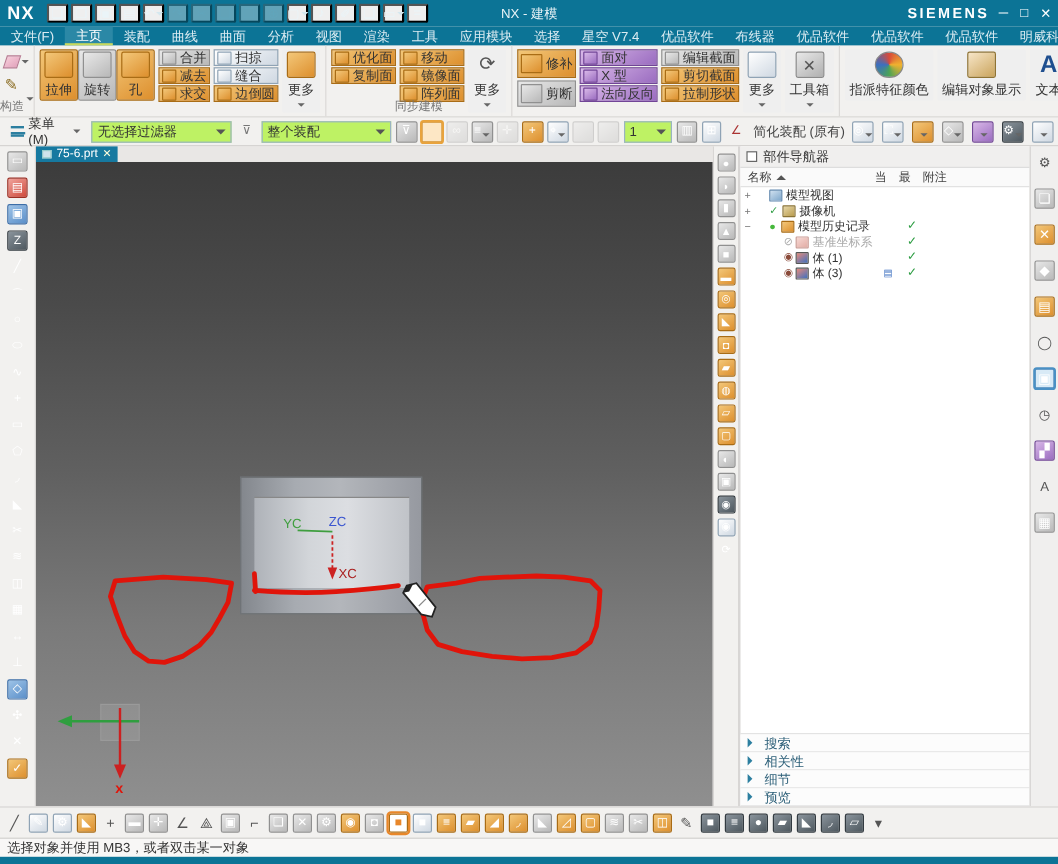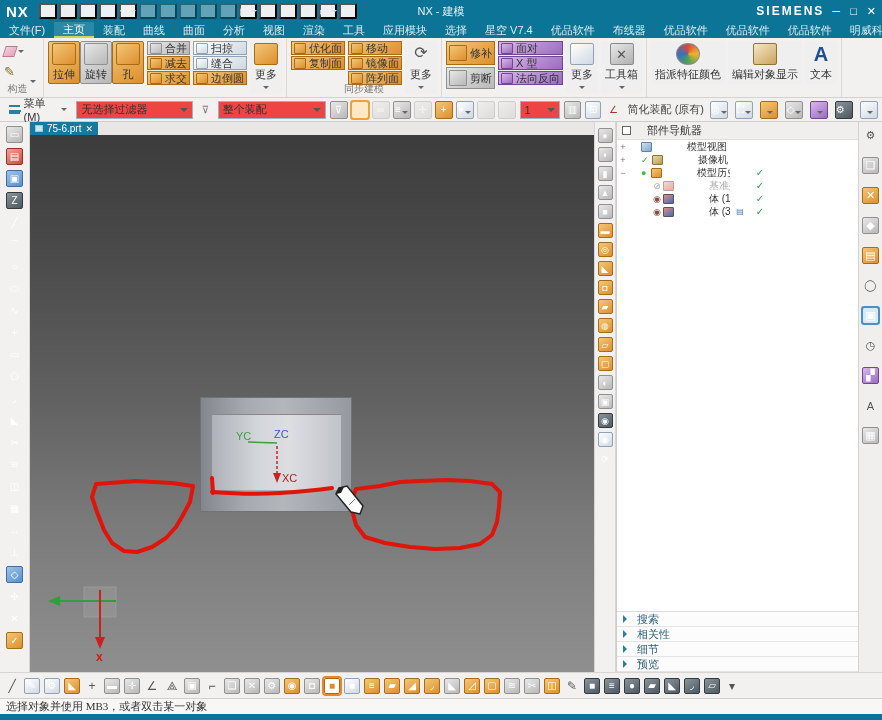--- a/index.html
+++ b/index.html
@@ -53,21 +53,21 @@
   .ic-colors { background:conic-gradient(#d84a3a,#f0b22f,#4aa356,#3c6fc0,#d84a3a); border:1px solid #888; border-radius:50%; }
   .ic-textA { background:none; border:0; color:#1f4f8f; font-size:20px; font-weight:bold; width:24px; height:22px; display:flex; align-items:center; justify-content:center; }
   .ic-more { background:linear-gradient(145deg,#f3c779,#dd8f2d); border:1px solid #a96c15; }
   .ic-tool { background:linear-gradient(145deg,#e8e8e8,#b0b0b0); border:1px solid #8a8a8a; color:#555; font-size:13px; display:flex; align-items:center; justify-content:center; }
 
   
   .toolbar2 { position:absolute; left:0; top:98px; width:882px; height:24px; background:#f2f1ef; border-bottom:1px solid #cfcdcb; display:flex; align-items:center; gap:4px; padding:0 4px; }
   .menu-btn { display:flex; align-items:center; gap:4px; padding:2px 5px; font-size:11px; color:#333; cursor:default; }
   .burger { width:12px; height:9px; border-top:2px solid #2c7fa0; border-bottom:2px solid #2c7fa0; position:relative; }
   .burger::after { content:""; position:absolute; left:0; top:2.5px; width:12px; height:2px; background:#2c7fa0; }
-  .combo { display:flex; align-items:center; justify-content:space-between; background:#ef4444; border:1px solid #9ab4c2; height:18px; padding:0 4px; font-size:11px; color:#333; cursor:default; }
+  .combo { display:flex; align-items:center; justify-content:space-between; background:#bef264; border:1px solid #9ab4c2; height:18px; padding:0 4px; font-size:11px; color:#333; cursor:default; }
   .combo .car { border:4px solid transparent; border-top-color:#555; margin-top:4px; margin-left:6px; }
   .t2i { width:18px; height:18px; border-radius:2px; display:flex; align-items:center; justify-content:center; font-size:10px; color:#fff; cursor:default; }
   .t2i.active { outline:2px solid #e8a33d; outline-offset:-1px; background:#fde7c5; }
   .t2i.disabled { opacity:.35; }
   .t2i.dd::after { content:""; border:3px solid transparent; border-top-color:#666; margin-left:1px; margin-top:8px; }
   .t2label { font-size:11px; color:#444; white-space:nowrap; margin:0 2px; }
 
   
   .left-toolbar { position:absolute; left:0; top:122px; width:30px; height:550px; background:#f2f1ef; border-right:1px solid #d8d6d4; display:flex; flex-direction:column; align-items:center; gap:5px; padding-top:4px; }
   .vtool { width:17px; height:17px; border-radius:2px; display:flex; align-items:center; justify-content:center; font-size:10px; color:#fff; cursor:default; flex:0 0 auto; }
@@ -81,37 +81,37 @@
   .part-outer { position:absolute; left:170px; top:262px; width:152px; height:115px; background:linear-gradient(90deg,#83878d,#a7abb1 30%,#b3b6bb 55%,#9699a0 100%); border:1px solid #6f7377; }
   .part-inner { position:absolute; left:182px; top:279px; width:129px; height:76px; background:linear-gradient(90deg,#aeb2b8,#d2d5d9 35%,#dcdee2 60%,#c0c3c8 100%); border-top:1px solid #888; }
   .vp-svg { position:absolute; left:0; top:0; }
 
   
   .mid-toolbar { position:absolute; left:594px; top:122px; width:22px; height:550px; background:#f2f1ef; border-left:1px solid #d8d6d4; border-right:1px solid #d8d6d4; display:flex; flex-direction:column; align-items:center; gap:4px; padding-top:6px; }
   .mtool { width:15px; height:15px; border-radius:2px; display:flex; align-items:center; justify-content:center; font-size:9px; color:#fff; cursor:default; flex:0 0 auto; }
 
   
   .navigator { position:absolute; left:616px; top:122px; width:242px; height:550px; background:#fff; border-left:1px solid #cfcdcb; display:flex; flex-direction:column; }
-  .nav-title { height:18px; background:#f0efee; display:flex; align-items:center; gap:16px; padding:0 5px; border-bottom:1px solid #ddd; }
+  .nav-title { height:18px; background:#f0efee; display:flex; align-items:center; gap:5px; padding:0 5px; border-bottom:1px solid #ddd; }
   .nav-title .nt-icon { width:9px; height:9px; border:1px solid #666; background:#fff; }
   .nav-title .nt-text { font-size:11px; color:#333; }
   .nav-head { height:16px; display:flex; border-bottom:1px solid #e2e2e2; background:#fafafa; font-size:10px; color:#444; align-items:center; }
   .nh-name { width:112px; padding-left:6px; display:flex; align-items:center; gap:4px; }
   .nh-sort { border:4px solid transparent; border-bottom-color:#555; margin-bottom:3px; }
   .nh-cur { width:20px; } .nh-latest { width:20px; } .nh-note { flex:1; }
   .tree { flex:1; overflow:hidden; }
   .trow { display:flex; align-items:center; height:13px; font-size:10px; color:#333; cursor:default; }
   .trow .texp { width:12px; text-align:center; color:#777; font-size:9px; }
   .trow .teye { width:12px; text-align:center; font-size:9px; color:#8a4a3a; }
   .trow .tpre { width:0; color:#2f9e44; font-weight:bold; font-size:9px; }
   .trow .tpre:not(:empty) { width:11px; }
   .trow .tdot { width:0; color:#46b83c; font-size:9px; }
   .trow .tdot:not(:empty) { width:10px; }
   .trow .ticn { width:11px; height:10px; margin-right:3px; border-radius:1px; flex:0 0 auto; }
-  .trow .tlabel { flex:1; white-space:nowrap; overflow:hidden;margin-left:32px; }
+  .trow .tlabel { flex:1; white-space:nowrap; overflow:hidden; }
   .trow .tcur { width:20px; text-align:center; color:#3c6fc0; font-size:8px; }
   .trow .tchk { width:20px; text-align:center; color:#2f9e44; font-weight:bold; font-size:10px; }
   .trow .tnote { width:88px; }
   .trow.grayed .tlabel { color:#aaa; }
   .trow.grayed .teye { color:#aaa; }
   .trow.ind { padding-left:22px; }
   .ti-view { background:linear-gradient(145deg,#cfe0ef,#7fa8cc); border:1px solid #5e86ad; }
   .ti-camera { background:linear-gradient(145deg,#e8d8a8,#b89b4e); border:1px solid #8a7334; }
   .ti-history { background:linear-gradient(145deg,#f3c779,#dd8f2d); border:1px solid #a96c15; }
   .ti-csys { background:linear-gradient(145deg,#f0b8b0,#cc6a5c); border:1px solid #a04b3e; opacity:.55; }
@@ -125,21 +125,21 @@
   .resource-bar { position:absolute; left:858px; top:122px; width:24px; height:550px; background:#f0efee; border-left:1px solid #d4d2d0; display:flex; flex-direction:column; align-items:center; gap:13px; padding-top:5px; }
   .rbi { width:17px; height:17px; border-radius:2px; display:flex; align-items:center; justify-content:center; font-size:11px; color:#fff; cursor:default; flex:0 0 auto; }
   .rbi.active { outline:2px solid #4a90c4; outline-offset:-1px; background:#d8eaf6; }
   .rbi.plain { background:none; border:0; color:#555; }
 
   
   .bottom-toolbar { position:absolute; left:0; top:672px; width:882px; height:26px; background:#f2f1ef; border-top:1px solid #d8d6d4; display:flex; align-items:center; gap:4px; padding:0 4px; }
   .btool { width:16px; height:16px; border-radius:2px; display:flex; align-items:center; justify-content:center; font-size:10px; color:#fff; cursor:default; flex:0 0 auto; }
   .btool.active { outline:2px solid #e8872a; outline-offset:0; background:#fff; color:#e8872a; }
   .btool.plain { background:none; border:0; color:#555; font-size:12px; }
-  .statusbar { position:absolute; left:0; top:698px; width:882px; height:16px; background:#f8f7f6; border-top:1px solid #d2d0ce; display:flex; align-items:center; padding:0 6px; font-size:11px; color:#333;font-family:Liberation Serif, serif; }
+  .statusbar { position:absolute; left:0; top:698px; width:882px; height:16px; background:#f8f7f6; border-top:1px solid #d2d0ce; display:flex; align-items:center; padding:0 6px; font-size:11px; color:#333; }
   .bottomstrip { position:absolute; left:0; top:714px; width:882px; height:6px; background:#0c7496; }
 
   .disabled { opacity:.35; }
 </style>
 </head>
 <body>
 
 <div class="app">
 
   <div class="titlebar">
@@ -408,20 +408,40 @@
             </span>
             <span>X 型</span>
           </button>
           <button class="rs k-m">
             <span class="si k-m">
               <span></span>
             </span>
             <span>法向反向</span>
           </button>
       </div>
+      <div class="rcol">
+        <button class="rs k-g">
+            <span class="si k-g">
+              <span></span>
+            </span>
+            <span>编辑截面</span>
+          </button>
+          <button class="rs k-o">
+            <span class="si k-o">
+              <span></span>
+            </span>
+            <span>剪切截面</span>
+          </button>
+          <button class="rs k-o">
+            <span class="si k-o">
+              <span></span>
+            </span>
+            <span>拉制形状</span>
+          </button>
+      </div>
       <button class="rbig">
           <span class="bi k-w"></span>
           <span>更多</span>
           <span class="ddu"></span>
         </button>
       <button class="rbig">
           <span class="bi ic-tool">✕</span>
           <span>工具箱</span>
           <span class="ddu"></span>
         </button>
@@ -694,20 +714,29 @@
       </span>
       <span class="mtool plain">
         <span>⟳</span>
       </span>
   </div>
 
   <div class="navigator">
     <div class="nav-title">
       <span class="nt-icon"></span>
       <span class="nt-text">部件导航器</span>
+    </div>
+    <div class="nav-head">
+      <span class="nh-name">
+          <span>名称</span>
+          <span class="nh-sort"></span>
+        </span>
+      <span class="nh-cur">当</span>
+      <span class="nh-latest">最</span>
+      <span class="nh-note">附注</span>
     </div>
     <div class="tree">
       <div class="trow">
           <span class="texp">+</span>
           <span class="teye"></span>
           <span class="tdot"></span>
           <span class="tpre"></span>
           <span class="ticn ti-view"></span>
           <span class="tlabel">模型视图</span>
           <span class="tcur"></span>

